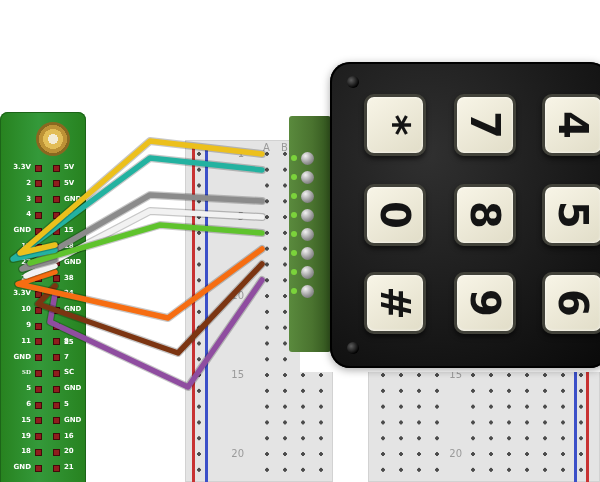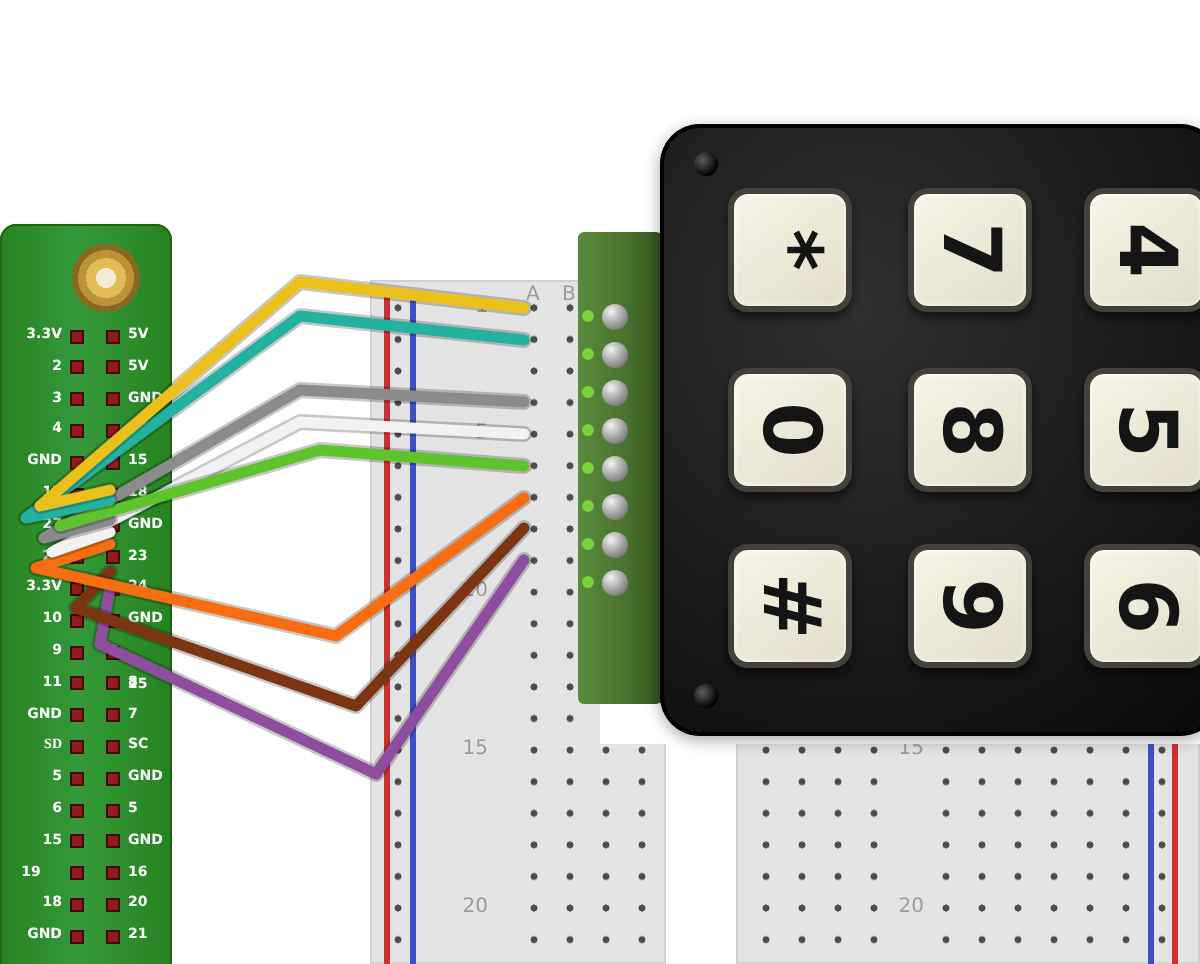--- a/index.html
+++ b/index.html
@@ -84,21 +84,21 @@
         <div class="pin" style="left: 35px; top: 131.5px;"></div>
         <div class="pin" style="left: 53px; top: 131.5px;"></div>
         <div class="lbl r" style="top: 130px;">18</div>
         <div class="lbl l" style="top: 145.8px;">27</div>
         <div class="pin" style="left: 35px; top: 147.3px;"></div>
         <div class="pin" style="left: 53px; top: 147.3px;"></div>
         <div class="lbl r" style="top: 145.8px;">GND</div>
         <div class="lbl l" style="top: 161.6px;">22</div>
         <div class="pin" style="left: 35px; top: 163.1px;"></div>
         <div class="pin" style="left: 53px; top: 163.1px;"></div>
-        <div class="lbl r" style="top: 161.6px;">23</div>
+        <div class="lbl r" style="top: 161.6px;">38</div>
         <div class="lbl l" style="top: 177.4px;">3.3V</div>
         <div class="pin" style="left: 35px; top: 178.9px;"></div>
         <div class="pin" style="left: 53px; top: 178.9px;"></div>
         <div class="lbl r" style="top: 177.4px;">24</div>
         <div class="lbl l" style="top: 193.2px;">10</div>
         <div class="pin" style="left: 35px; top: 194.7px;"></div>
         <div class="pin" style="left: 53px; top: 194.7px;"></div>
         <div class="lbl r" style="top: 193.2px;">GND</div>
         <div class="lbl l" style="top: 209px;">9</div>
         <div class="pin" style="left: 35px; top: 210.5px;"></div>
@@ -121,21 +121,21 @@
         <div class="pin" style="left: 53px; top: 273.7px;"></div>
         <div class="lbl r" style="top: 272.2px;">GND</div>
         <div class="lbl l" style="top: 288px;">6</div>
         <div class="pin" style="left: 35px; top: 289.5px;"></div>
         <div class="pin" style="left: 53px; top: 289.5px;"></div>
         <div class="lbl r" style="top: 288px;">5</div>
         <div class="lbl l" style="top: 303.8px;">15</div>
         <div class="pin" style="left: 35px; top: 305.3px;"></div>
         <div class="pin" style="left: 53px; top: 305.3px;"></div>
         <div class="lbl r" style="top: 303.8px;">GND</div>
-        <div class="lbl l" style="top: 319.6px; text-align: center;">19</div>
+        <div class="lbl l" style="top: 319.6px;">19</div>
         <div class="pin" style="left: 35px; top: 321.1px;"></div>
         <div class="pin" style="left: 53px; top: 321.1px;"></div>
         <div class="lbl r" style="top: 319.6px; text-align: right;">16</div>
         <div class="lbl l" style="top: 335.4px;">18</div>
         <div class="pin" style="left: 35px; top: 336.9px;"></div>
         <div class="pin" style="left: 53px; top: 336.9px;"></div>
         <div class="lbl r" style="top: 335.4px;">20</div>
         <div class="lbl l" style="top: 351.2px;">GND</div>
         <div class="pin" style="left: 35px; top: 352.7px;"></div>
         <div class="pin" style="left: 53px; top: 352.7px;"></div>

